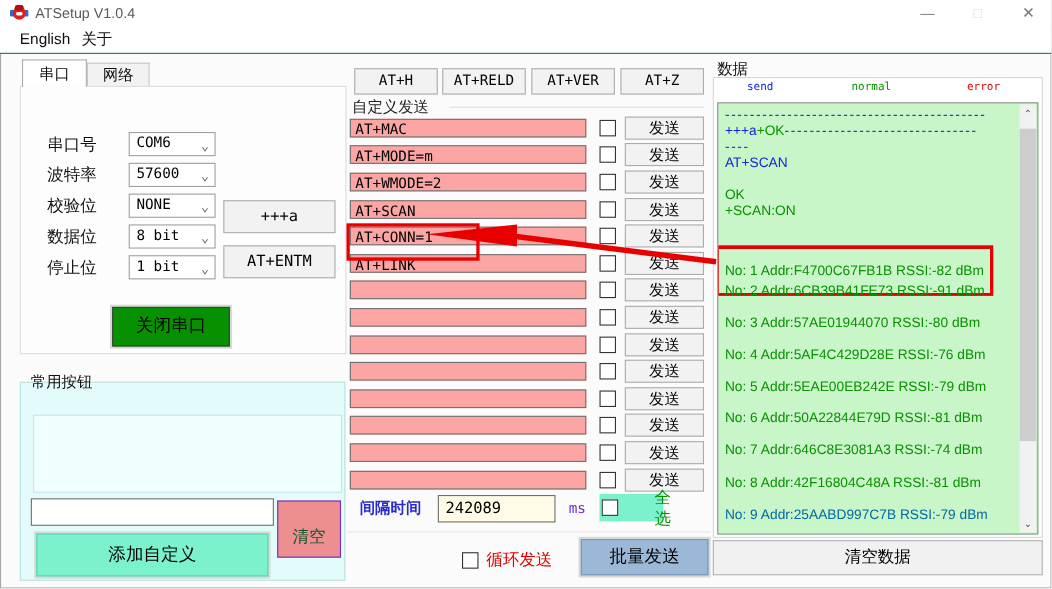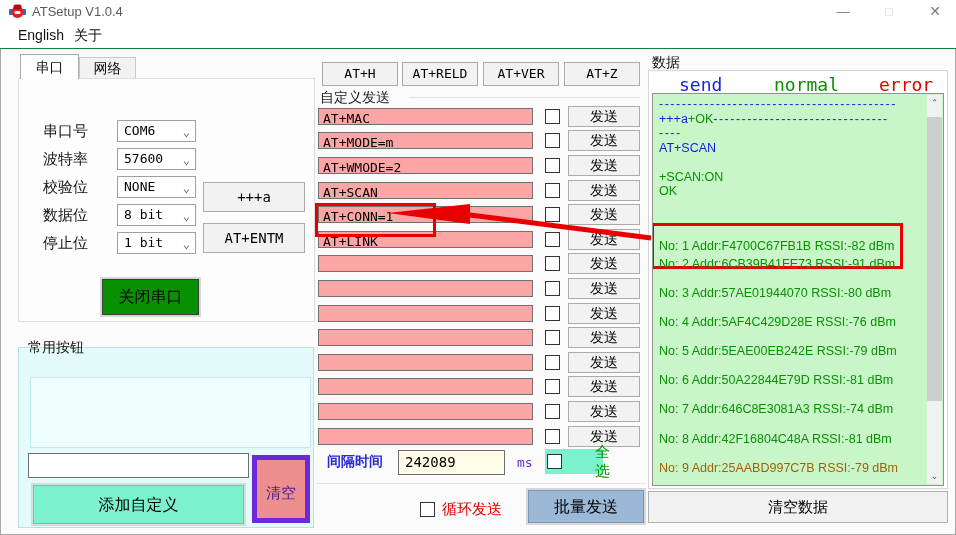--- a/index.html
+++ b/index.html
@@ -20,28 +20,28 @@
 
   
   .tab { position:absolute; font-size:14px; text-align:center; color:#111; }
   .tab-active { left:20px; top:54px; width:59px; height:25px; line-height:24px; background:#fff; border:1px solid #ababab; border-bottom:none; z-index:2; }
   .tab-idle { left:79px; top:57px; width:57px; height:22px; line-height:21px; background:#f2f2f2; border:1px solid #c8c8c8; border-bottom:none; }
   .serial-panel { position:absolute; left:18px; top:78px; width:297px; height:244px; background:#fdfdfd; border:1px solid #dcdcdc; }
   .sfield-label { position:absolute; font-size:15px; color:#111; }
   .sselect { position:absolute; width:79px; height:22px; background:#fff; border:1px solid #9f9f9f; font-family:"DejaVu Sans Mono",monospace; font-size:13px; color:#000; line-height:20px; padding-left:6px; }
   .sselect .chev { position:absolute; right:5px; top:1px; color:#5a5a5a; font-size:12px; }
   .gbtn { position:absolute; left:203px; width:102px; height:30px; background:#f2f2f2; border:1px solid #ababab; text-align:center; font-family:"DejaVu Sans Mono",monospace; font-size:14px; color:#000; line-height:28px; }
-  .close-port { position:absolute; left:102px; top:279px; width:97px; height:36px; background:#079100; border:1px solid #3c3c3c; box-shadow:0 0 0 2px #d7d7d7; text-align:center; line-height:34px; font-size:16px; color:#000; }
+  .close-port { position:absolute; left:102px; top:279px; width:107px; height:36px; background:#079100; border:1px solid #3c3c3c; box-shadow:0 0 0 2px #d7d7d7; text-align:center; line-height:34px; font-size:16px; color:#000; }
 
   
   .common-group { position:absolute; left:18px; top:347px; width:296px; height:181px; background:#e3fbfb; border:1px solid #bcdfdf; }
   .common-title { position:absolute; left:28px; top:339px; font-size:14px; color:#111; z-index:2; }
   .common-list { position:absolute; left:30px; top:377px; width:281px; height:71px; background:#eefffe; border:1px solid #c4e8e8; }
   .common-input { position:absolute; left:28px; top:453px; width:221px; height:25px; background:#fff; border:1px solid #6e6e6e; }
-  .clear-btn { position:absolute; left:252px; top:455px; width:58px; height:68px; background:#ee8f8f; border:5px solid #6d28d9; text-align:center; line-height:66px; font-size:15px; color:#4c1d95; }
+  .clear-btn { position:absolute; left:252px; top:455px; width:58px; height:52px; background:#ee8f8f; border:1px solid #6d28d9; text-align:center; line-height:66px; font-size:15px; color:#14532d; }
   .add-custom-btn { position:absolute; left:33px; top:485px; width:211px; height:39px; background:#7bf2cd; border:1px solid #5ecfa9; box-shadow:0 0 0 2px #dadada; text-align:center; line-height:37px; font-size:16px; color:#000; }
 
   
   .quick-btn { position:absolute; top:62px; width:76px; height:24px; background:#f2f2f2; border:1px solid #ababab; text-align:center; line-height:22px; font-family:"DejaVu Sans Mono",monospace; font-size:13px; color:#000; }
   .cs-title { position:absolute; left:320px; top:89px; font-size:14px; color:#222; }
   .cs-line { position:absolute; left:409px; top:97px; width:231px; border-top:1px solid #dedede; }
   .cs-rows { position:absolute; left:318px; top:104px; width:326px; }
   .cs-row { height:24.6px; display:flex; align-items:center; }
   .cmd-input { position:relative; width:215px; height:17px; background:#fca5a5; border:1px solid #707070; font-family:"DejaVu Sans Mono",monospace; font-size:13px; line-height:19px; padding-left:4px; color:#000; }
   .cmd-input.hl::before { content:""; position:absolute; left:-4px; top:-4px; width:115px; height:28px; border:3px solid #e80000; z-index:40; }
@@ -54,21 +54,21 @@
   .select-all-wrap .cbox { margin-left:2px; }
   .select-all-label { font-size:15px; color:#089100; margin-left:4px; }
   .mid-sep { position:absolute; left:316px; top:483px; width:330px; border-top:1px solid #e6e6e6; }
   .loop-cbox { position:absolute; left:420px; top:502px; width:15px; height:15px; background:#fff; border:1px solid #333; }
   .loop-label { position:absolute; left:442px; top:500px; font-size:15px; color:#e00000; }
   .batch-btn { position:absolute; left:528px; top:490px; width:116px; height:33px; background:#9bb8d7; border:1px solid #7c96b4; box-shadow:0 0 0 2px #d8d8d8; text-align:center; line-height:31px; font-size:16px; color:#000; }
 
   
   .data-title { position:absolute; left:652px; top:54px; font-size:14px; color:#111; }
   .data-box { position:absolute; left:648px; top:70px; width:300px; height:419px; background:#fff; border:1px solid #d6d6d6; }
-  .legend-item { position:absolute; top:3px; font-family:"DejaVu Sans Mono",monospace; font-size:18px; }
+  .legend-item { position:absolute; top:3px; font-family:"DejaVu Sans Mono",monospace; font-size:10px; }
   .log-area { position:absolute; left:3px; top:22px; width:292px; height:393px; background:#c9f6c9; border:1px solid #919191; overflow:hidden; }
   .log-lines { position:absolute; left:6px; top:3px; right:20px; font-size:12.5px; line-height:14.55px; white-space:nowrap; }
   .log-line { height:14.55px; }
   .seg-dash { letter-spacing:1.5px; }
   .boxed-line { display:inline-block; padding:13px 5px; margin:-2px -5px; box-shadow:0 0 0 3px #e80000; }
   .scrollbar { position:absolute; right:1px; top:1px; bottom:1px; width:15px; background:#f1f1f1; }
   .sb-arrow { position:absolute; left:0; width:15px; height:16px; text-align:center; font-size:9px; color:#555; line-height:16px; }
   .sb-up { top:0; } .sb-down { bottom:0; }
   .sb-thumb { position:absolute; left:0; top:22px; width:15px; height:284px; background:#cdcdcd; }
   .clear-data-btn { position:absolute; left:648px; top:491px; width:300px; height:32px; background:#f1f1f1; border:1px solid #b2b2b2; text-align:center; line-height:30px; font-size:15px; color:#000; }
@@ -214,41 +214,41 @@
         <span class="legend-item" style="left: 125px; color: rgb(8, 145, 0);">normal</span>
         <span class="legend-item" style="left: 230px; color: rgb(228, 0, 0);">error</span>
       </div>
     <div class="log-area">
       <div class="log-lines" id="log-lines">
           <div class="log-line"><span class="seg-dash" style="color: rgb(21, 38, 217);">------------------------------------------</span></div>
           <div class="log-line"><span style="color: rgb(21, 38, 217);">+++a</span><span style="color: rgb(8, 145, 0);">+OK</span><span class="seg-dash" style="color: rgb(21, 38, 217);">-------------------------------</span></div>
           <div class="log-line"><span class="seg-dash" style="color: rgb(21, 38, 217);">----</span></div>
           <div class="log-line"><span style="color: rgb(21, 38, 217);">AT+SCAN</span></div>
           <div class="log-line">&nbsp;</div>
+          <div class="log-line"><span style="color: rgb(8, 145, 0);">OK</span></div>
           <div class="log-line"><span style="color: rgb(8, 145, 0);">+SCAN:ON</span></div>
-          <div class="log-line"><span style="color: rgb(8, 145, 0);">OK</span></div>
           <div class="log-line">&nbsp;</div>
           <div class="log-line">&nbsp;</div>
           <div class="log-line"><span class="boxed-line"><span style="color: rgb(8, 145, 0);">No: 1 Addr:F4700C67FB1B RSSI:-82 dBm</span></span></div>
           <div class="log-line">&nbsp;</div>
           <div class="log-line"><span style="color: rgb(8, 145, 0);">No: 2 Addr:6CB39B41FE73 RSSI:-91 dBm</span></div>
           <div class="log-line">&nbsp;</div>
           <div class="log-line"><span style="color: rgb(8, 145, 0);">No: 3 Addr:57AE01944070 RSSI:-80 dBm</span></div>
           <div class="log-line">&nbsp;</div>
           <div class="log-line"><span style="color: rgb(8, 145, 0);">No: 4 Addr:5AF4C429D28E RSSI:-76 dBm</span></div>
           <div class="log-line">&nbsp;</div>
           <div class="log-line"><span style="color: rgb(8, 145, 0);">No: 5 Addr:5EAE00EB242E RSSI:-79 dBm</span></div>
           <div class="log-line">&nbsp;</div>
           <div class="log-line"><span style="color: rgb(8, 145, 0);">No: 6 Addr:50A22844E79D RSSI:-81 dBm</span></div>
           <div class="log-line">&nbsp;</div>
           <div class="log-line"><span style="color: rgb(8, 145, 0);">No: 7 Addr:646C8E3081A3 RSSI:-74 dBm</span></div>
           <div class="log-line">&nbsp;</div>
           <div class="log-line"><span style="color: rgb(8, 145, 0);">No: 8 Addr:42F16804C48A RSSI:-81 dBm</span></div>
           <div class="log-line">&nbsp;</div>
-          <div class="log-line"><span style="color: #a16207;">No: 9 Addr:25AABD997C7B RSSI:-79 dBm</span></div>
+          <div class="log-line"><span style="color: #0369a1;">No: 9 Addr:25AABD997C7B RSSI:-79 dBm</span></div>
         </div>
       <div class="scrollbar">
         <div class="sb-arrow sb-up">⌃</div>
         <div class="sb-thumb"></div>
         <div class="sb-arrow sb-down">⌄</div>
       </div>
     </div>
   </div>
   <div class="clear-data-btn">清空数据</div>
 

